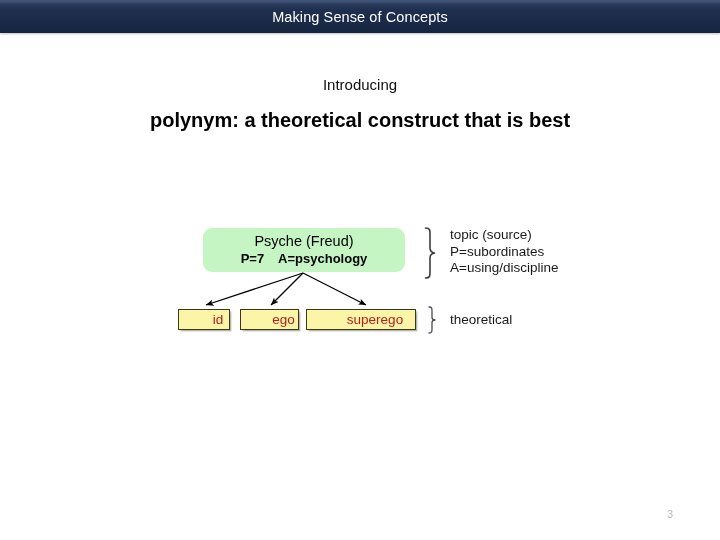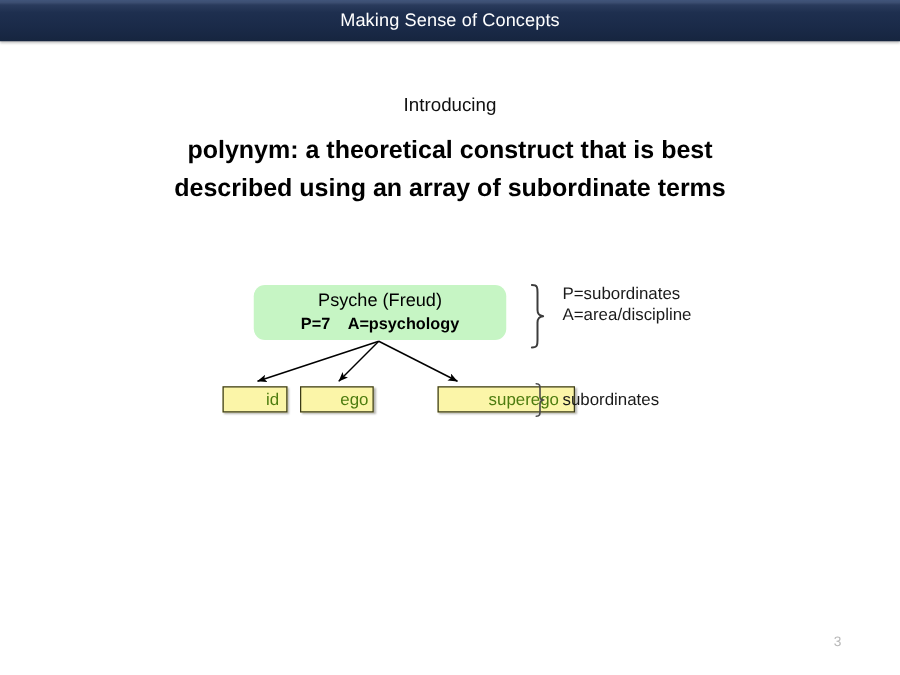--- a/index.html
+++ b/index.html
@@ -119,28 +119,28 @@
     position: absolute;
     top: 309px;
     height: 21px;
     background: #fbf5a8;
     border: 1.2px solid #3a3a18;
     box-sizing: border-box;
     display: flex;
     align-items: center;
     justify-content: center;
     font-size: 13.5px;
-    color: #4d7c0f;
+    color: #b91c1c;
     box-shadow: 1.5px 1.5px 1.5px rgba(90,90,80,0.45);
     font-family: "Liberation Sans", sans-serif;
     padding-left: 28px;
   }
   #sub-box-id      { left: 162px; width: 52px; }
   #sub-box-ego     { left: 224px; width: 59px; }
-  #sub-box-superego{ left: 290px; width: 110px; margin-left: 44px; }
+  #sub-box-superego{ left: 290px; width: 110px; }
 
   #arrows {
     position: absolute;
     left: 0;
     top: 0;
     width: 720px;
     height: 540px;
     pointer-events: none;
   }
 
@@ -193,21 +193,20 @@
   <div id="introducing">Introducing</div>
 
   <div id="title-banner">
     <div id="title-banner-inner">
       <div id="banner-title">Making Sense of Concepts</div>
     </div>
   </div>
 
   <div id="main-heading">
     <span class="hl">polynym: a theoretical construct that is best</span>
-    <span class="hl">described using an array of subordinate terms</span>
   </div>
 
   <div id="diagram">
 
     <svg id="arrows" viewBox="0 0 720 540">
       <defs>
         <marker id="ah" markerWidth="7" markerHeight="7" refX="6.2" refY="2.6" orient="auto" markerUnits="strokeWidth">
           <path d="M0,0 L6.4,2.6 L0,5.2 L1.5,2.6 z" fill="#000000"></path>
         </marker>
       </defs>
@@ -229,23 +228,24 @@
       <path d="M4.5,3 C9,3 9,5 9,9 L9,23 C9,26.5 10.5,27.5 13.5,28
                C10.5,28.5 9,29.5 9,33 L9,47 C9,51 9,53 4.5,53" fill="none" stroke="#3c3c3c" stroke-width="1.6" stroke-linecap="round" stroke-linejoin="round"></path>
     </svg>
 
     <svg class="brace-svg" id="brace-sub" width="16" height="30" viewBox="0 0 16 30">
       <path d="M3,2 C6,2 6,3.5 6,6 L6,12.5 C6,14.3 7,14.8 9,15
                C7,15.2 6,15.7 6,17.5 L6,24 C6,26.5 6,28 3,28" fill="none" stroke="#4a4a4a" stroke-width="1.3" stroke-linecap="round" stroke-linejoin="round"></path>
     </svg>
 
     <div id="topic-annotation">
+      <div>topic (source)</div>
       <div>P=subordinates</div>
-      <div>A=area/discipline</div>
+      <div>A=using/discipline</div>
     </div>
 
-    <div id="sub-annotation">subordinates</div>
+    <div id="sub-annotation">theoretical</div>
 
   </div>
 
   <div id="page-number">3</div>
 
 </div>
 
 </body></html>

